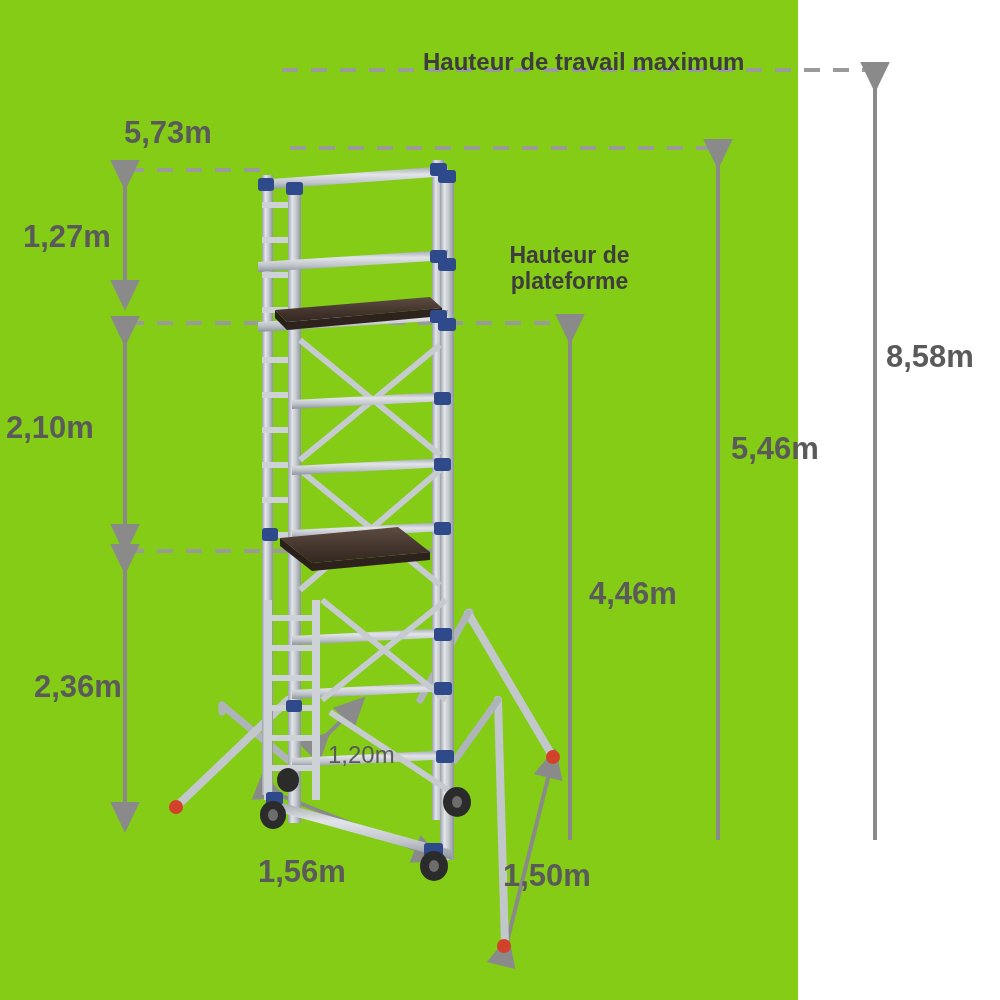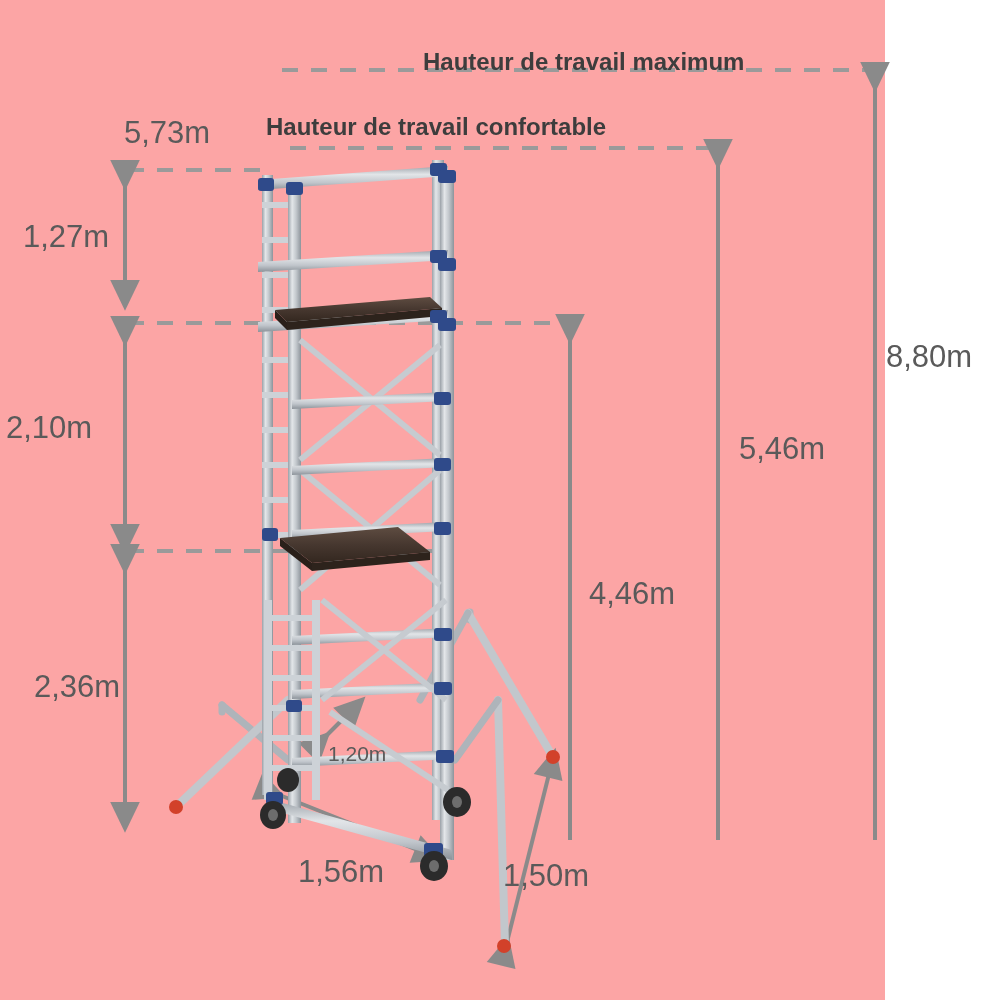--- a/index.html
+++ b/index.html
@@ -9,43 +9,44 @@
   }
   body {
     width: 1000px;
     height: 1000px;
     font-family: "Liberation Sans", sans-serif;
     color: #4a4a4a;
     overflow: hidden;
   }
   #stage {
     position: relative;
-    width: 885px;
+    width: 798px;
     height: 1000px;
-    background: #fca5a5;
+    background: #84cc16;
   }
   svg.layer {
     position: absolute;
     left: 0;
     top: 0;
     width: 1000px;
     height: 1000px;
   }
   .lbl {
     position: absolute;
     color: #555555;
     white-space: pre;
     line-height: 1.12;
   }
   .dim {
     font-size: 31px;
     color: #5a5a5a;
+    font-weight: bold;
   }
   .dim-sm {
-    font-size: 21px;
+    font-size: 24px;
     color: #5a5a5a;
   }
   .title {
     font-size: 24px;
     font-weight: bold;
     color: #3d3d3d;
   }
   .title-2 {
     font-size: 23px;
     font-weight: bold;
@@ -234,36 +235,37 @@
       <ellipse cx="457" cy="802" rx="14" ry="15" fill="#2b2b2b"></ellipse>
       <ellipse cx="457" cy="802" rx="5" ry="6" fill="#6d6d6d"></ellipse>
       <ellipse cx="434" cy="866" rx="14" ry="15" fill="#2b2b2b"></ellipse>
       <ellipse cx="434" cy="866" rx="5" ry="6" fill="#6d6d6d"></ellipse>
       <ellipse cx="288" cy="780" rx="11" ry="12" fill="#2b2b2b"></ellipse>
     </g>
   </svg>
 
   <div class="lbl title" style="left:423px; top:49px;">Hauteur de travail maximum</div>
 
-  <div class="lbl title" style="left:266px; top:114px;">Hauteur de travail confortable</div>
-
+
+  <div class="lbl title-2" style="left:482px; top:243px; width:175px; white-space:pre-line;">Hauteur de
+plateforme</div>
 
   <div class="lbl dim" style="left:124px; top:116px;">5,73m</div>
 
   <div class="lbl dim" style="left:6px; top:220px;margin-left:17px;">1,27m</div>
 
   <div class="lbl dim" style="left:6px; top:411px;">2,10m</div>
 
   <div class="lbl dim" style="left:6px; top:670px;margin-left:28px;">2,36m</div>
 
   <div class="lbl dim" style="left:589px; top:549px;margin-top:28px;">4,46m</div>
 
-  <div class="lbl dim" style="left:731px; top:432px;margin-left:8px;">5,46m</div>
-
-  <div class="lbl dim" style="left:886px; top:340px;">8,80m</div>
+  <div class="lbl dim" style="left:731px; top:432px;">5,46m</div>
+
+  <div class="lbl dim" style="left:886px; top:340px;">8,58m</div>
 
   <div class="lbl dim-sm" style="left:328px; top:742px;">1,20m</div>
 
-  <div class="lbl dim" style="left:258px; top:855px;margin-left:40px;">1,56m</div>
+  <div class="lbl dim" style="left:258px; top:855px;">1,56m</div>
 
   <div class="lbl dim" style="left:503px; top:859px;">1,50m</div>
 
 </div>
 
 </body></html>

